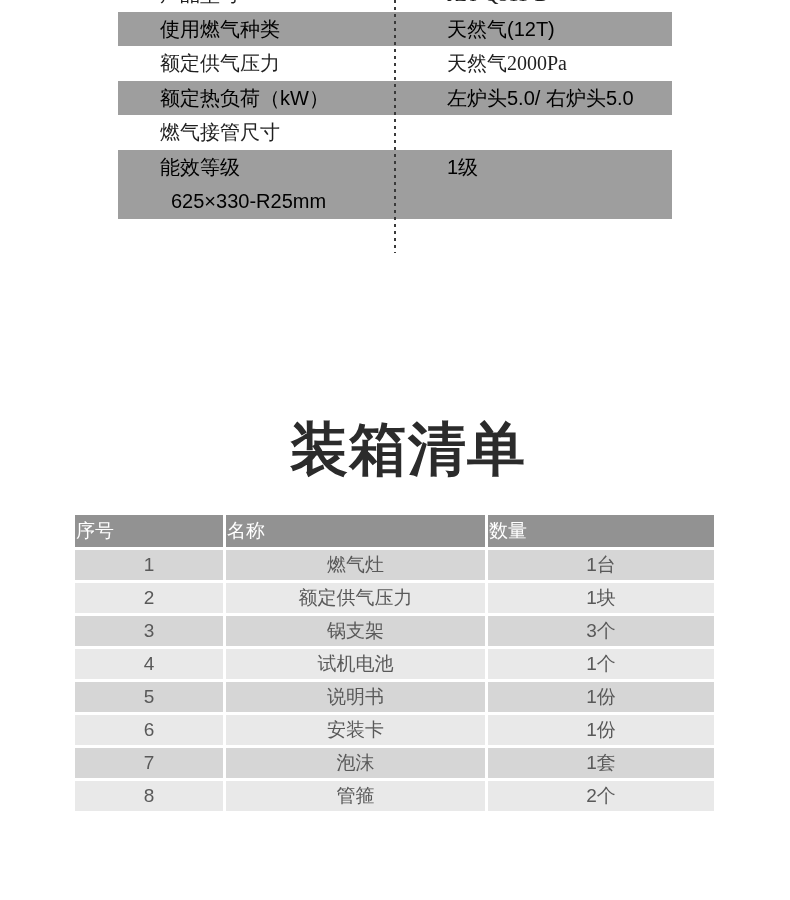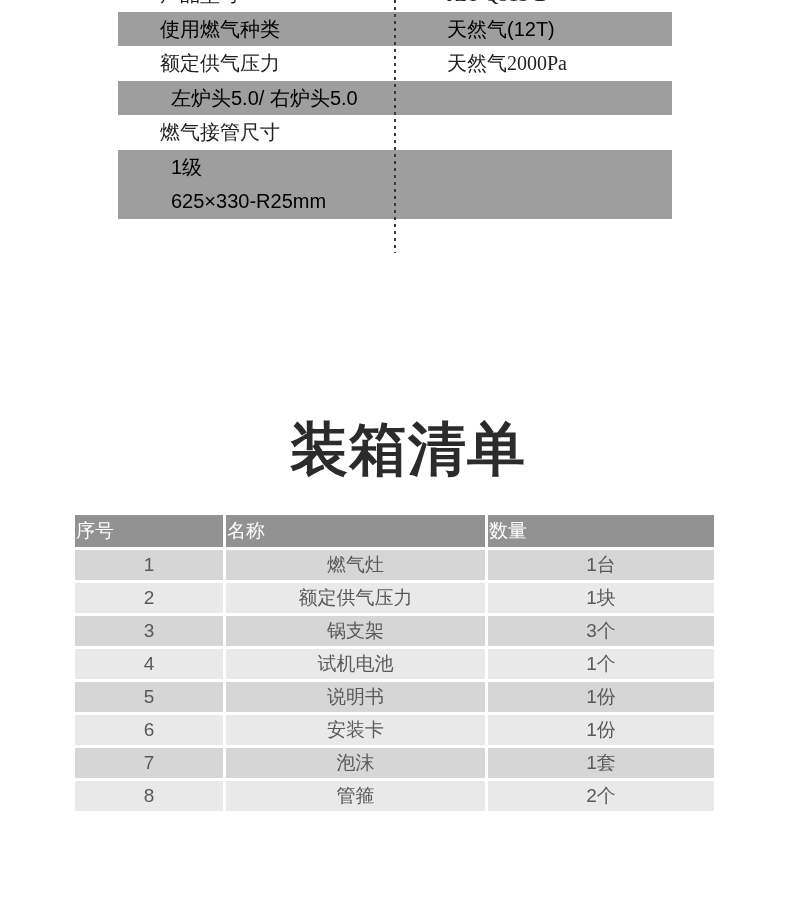--- a/index.html
+++ b/index.html
@@ -90,26 +90,28 @@
     </div>
     <div class="spec-row shaded">
       <div class="spec-label">使用燃气种类</div>
       <div class="spec-value">天然气(12T)</div>
     </div>
     <div class="spec-row plain">
       <div class="spec-label">额定供气压力</div>
       <div class="spec-value">天然气2000Pa</div>
     </div>
     <div class="spec-row shaded">
+      <div class="spec-label">额定热负荷（kW）</div>
       <div class="spec-value">左炉头5.0/ 右炉头5.0</div>
     </div>
     <div class="spec-row plain">
       <div class="spec-label">燃气接管尺寸</div>
     </div>
     <div class="spec-row shaded">
+      <div class="spec-label">能效等级</div>
       <div class="spec-value">1级</div>
     </div>
     <div class="spec-row shaded">
       <div class="spec-value">625×330-R25mm</div>
     </div>
   </div>
   <div class="spec-divider"></div>
 
   <h1 class="section-title">装箱清单</h1>
 

